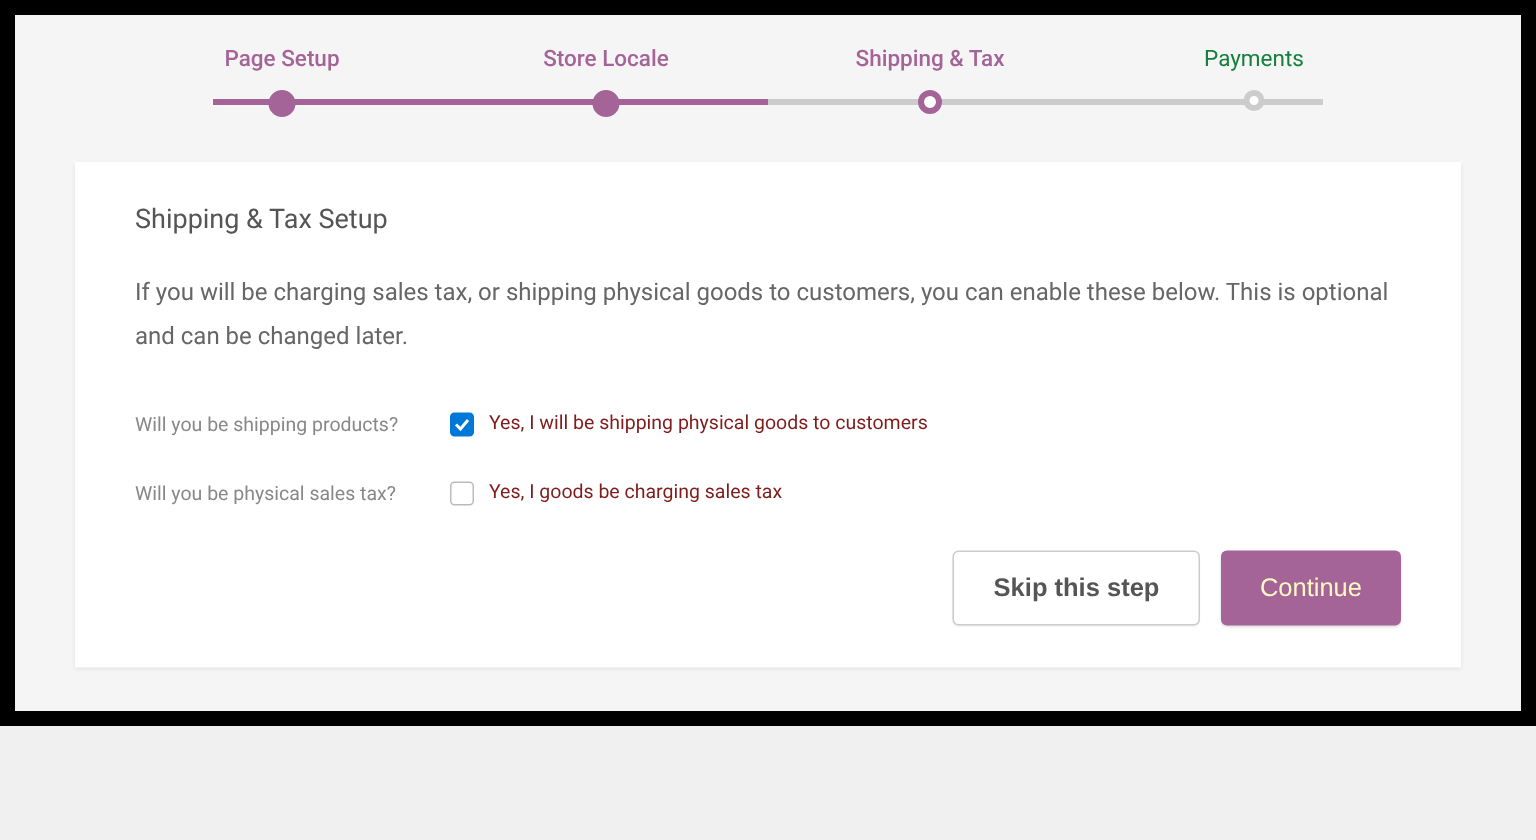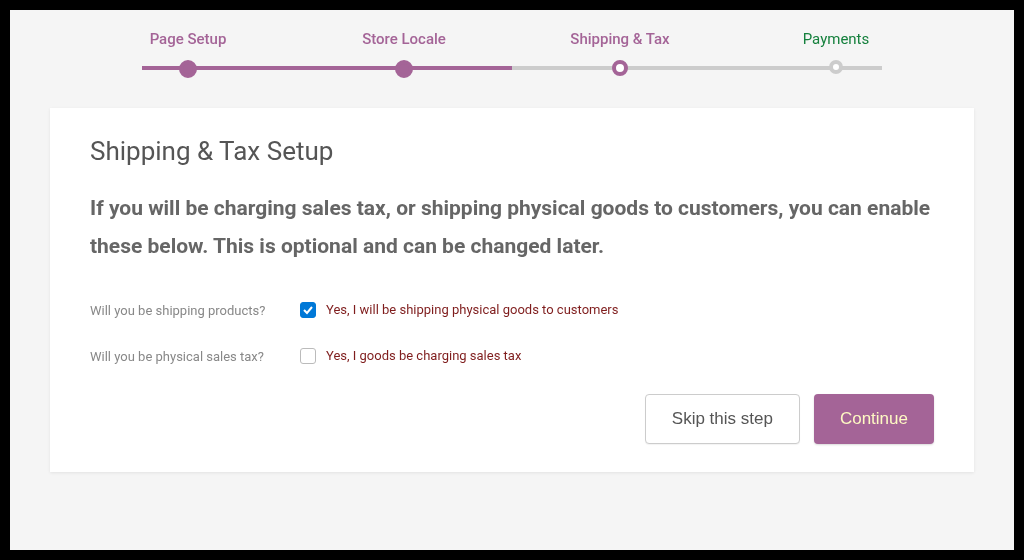--- a/index.html
+++ b/index.html
@@ -9,21 +9,21 @@
     }
     body {
       font-family: -apple-system, BlinkMacSystemFont, "Segoe UI", Roboto, Helvetica, Arial, sans-serif;
       background: #f0f0f0;
       width: 1024px;
       height: 560px;
       overflow: hidden;
     }
     .outer-frame {
       width: 1024px;
-      height: 560px;
+      height: 484px;
       background: #000;
       padding: 10px;
     }
     .page-container {
       width: 100%;
       height: 100%;
       background: #f5f5f5;
       padding: 20px 40px 0 40px;
       overflow: hidden;
     }
@@ -99,31 +99,30 @@
     }
     .line-grey {
       background: #ccc;
     }
     .card {
       background: #fff;
       padding: 28px 40px 28px 40px;
       box-shadow: 0 1px 3px rgba(0,0,0,0.08);
     }
     .card-title {
-      font-size: 26px;
+      font-size: 18px;
       color: #555;
       font-weight: 400;
       margin-bottom: 24px;
     }
     .card-intro {
-      font-size: 21px;
+      font-size: 16px;
       color: #666;
       line-height: 1.8;
       margin-bottom: 36px;
-      font-weight: bold;
     }
     .form-row {
       display: flex;
       align-items: flex-end;
       margin-bottom: 30px;
     }
     .form-question {
       width: 210px;
       font-size: 13px;
       color: #888;
@@ -165,20 +164,21 @@
       font-size: 17px;
       border-radius: 4px;
       cursor: pointer;
       border: none;
     }
     .btn-secondary {
       background: #fff;
       color: #555;
       border: 1px solid #ccc;
       box-shadow: 0 1px 1px rgba(0,0,0,0.05);
+      font-weight: bold;
     }
     .btn-primary {
       background: #a46497;
       color: #fef9c3;
       box-shadow: 0 1px 2px rgba(0,0,0,0.15);
     }
   </style>
 </head>
 <body>
 

